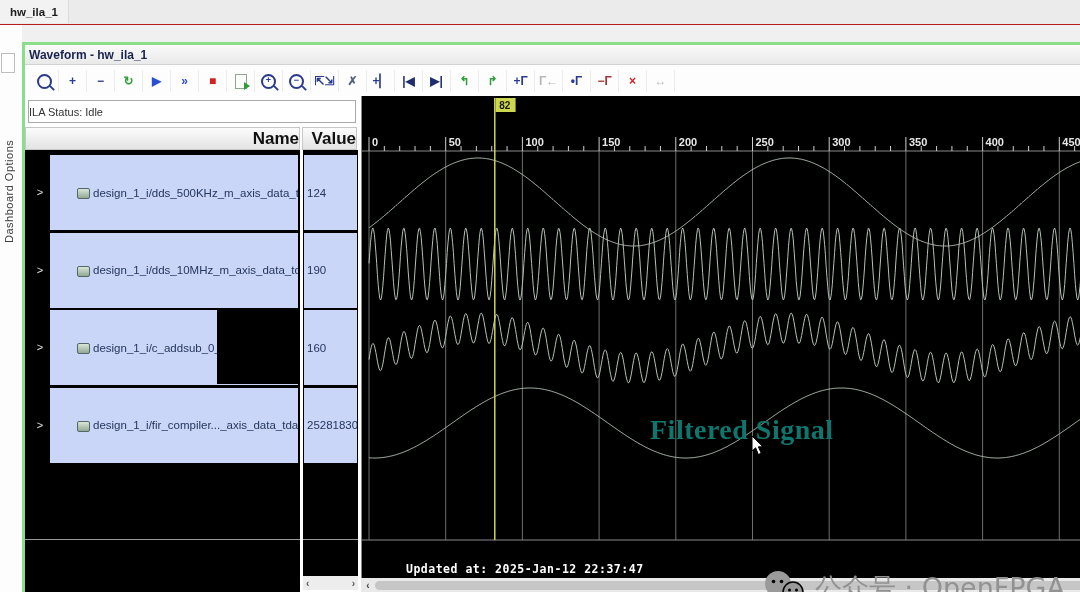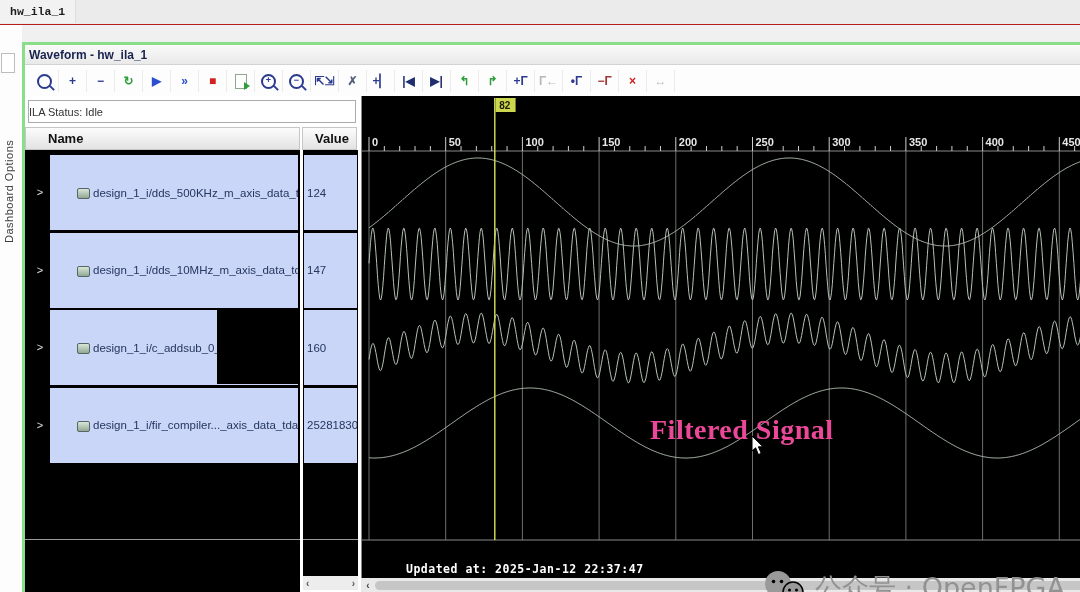--- a/index.html
+++ b/index.html
@@ -1,21 +1,21 @@
 <!DOCTYPE html>
 <html><head>
 <meta charset="utf-8">
 <style>
   html,body{margin:0;padding:0;background:#777;}
   #screen{position:relative;width:1080px;height:592px;overflow:hidden;background:#fff;
           font-family:"Liberation Sans",sans-serif;}
   .abs{position:absolute;}
 
   
-  #topbar{left:0;top:0;width:1080px;height:24px;background:#ebebeb;border-bottom:1px solid #b91c1c;font-family:Liberation Mono, monospace;}
+  #topbar{left:0;top:0;width:1080px;height:24px;background:#ebebeb;border-bottom:1px solid #b91c1c;}
   #toptab{left:0;top:0;height:23px;padding:0 10px;display:flex;align-items:center;
           font-size:11.5px;font-weight:bold;color:#1c1c1c;border-right:1px solid #dcdcdc;background:#f2f2f2;}
   #substrip{left:0;top:25px;width:1080px;height:17px;background:#f0f0f0;}
 
   
   #gutter{left:0;top:25px;width:22px;height:567px;background:#fdfdfd;}
   #gutter-tab{left:1px;top:28px;width:12px;height:18px;background:#fff;border:1px solid #bdbdbd;}
   #vtext{left:3px;top:48px;height:170px;writing-mode:vertical-rl;transform:rotate(180deg);
          font-size:11px;color:#3d3d3d;letter-spacing:.5px;}
 
@@ -33,42 +33,42 @@
   .mag::after{content:"";position:absolute;width:6px;height:2px;background:#2b3a8f;
        transform:rotate(45deg);right:-5px;bottom:-2px;}
   .doc{position:relative;display:inline-block;width:10px;height:13px;border:1.5px solid #8fa68f;background:#fff;}
   .doc::after{content:"";position:absolute;right:-4px;bottom:-2px;border-left:6px solid #2e9e3a;
        border-top:4px solid transparent;border-bottom:4px solid transparent;}
 
   
   #statusbox{left:28px;top:100px;width:328px;height:23px;background:#fff;border:1px solid #ababab;box-sizing:border-box;
              display:flex;align-items:center;padding-left:0;font-size:11px;color:#333;}
   .hdr{top:127px;height:23px;background:linear-gradient(#fcfcfc,#e3e3e3);border:1px solid #c6c6c6;box-sizing:border-box;
-       display:flex;align-items:center;font-size:13px;font-weight:bold;color:#111;}
+       display:flex;align-items:center;font-size:17px;font-weight:bold;color:#111;justify-content:flex-end;}
   #hdr-name{left:25px;width:275px;padding-left:22px;}
   #hdr-value{left:302px;width:55px;padding-left:12px;}
   #name-body{left:25px;top:150px;width:275px;height:442px;background:#000;}
   #value-body{left:303px;top:150px;width:55px;height:426px;background:#000;}
   .pane-hline{height:1px;background:#9a9a9a;top:539px;}
   .sig-row-name{position:absolute;left:25px;width:248px;height:75px;background:#c9d6f7;
        display:flex;align-items:center;padding-left:43px;box-sizing:border-box;overflow:hidden;
        font-size:11.5px;color:#25365f;white-space:nowrap;}
   .sig-chevron{position:absolute;left:9px;width:12px;font-size:11px;color:#e0e0e0;text-align:center;}
   .sig-chip{position:absolute;left:27px;width:11px;height:9px;border:1px solid #566;
        background:linear-gradient(#d9e6d9,#93a893);border-radius:2px;}
   .sig-row-value{position:absolute;left:1px;width:53px;height:75px;background:#c9d6f7;
        display:flex;align-items:center;padding-left:3px;box-sizing:border-box;overflow:hidden;
        font-size:11.5px;color:#25365f;}
   #black-square{left:217px;top:310px;width:81px;height:74px;background:#000;z-index:5;}
 
   
   #waveblack{left:361px;top:96px;width:719px;height:482px;background:#000;border-left:1px solid #888;box-sizing:border-box;}
   #wavesvg{position:absolute;left:0;top:0;}
   #annotation{left:650px;top:414px;font-family:"Liberation Serif",serif;font-weight:bold;font-size:28px;
-       color:#ec4899;z-index:6;letter-spacing:.5px;}
+       color:#0f766e;z-index:6;letter-spacing:.5px;}
   #updated{left:366px;top:562px;font-family:"DejaVu Sans Mono",monospace;font-weight:bold;font-size:11.5px;
        color:#fff;letter-spacing:.5px;z-index:4;padding-left:40px;}
   #watermark{left:690px;top:527px;width:375px;height:44px;display:flex;align-items:center;justify-content:flex-end;
        gap:10px;z-index:7;color:#929292;font-size:27px;font-family:"DejaVu Sans",sans-serif;white-space:nowrap;margin-top:39px;}
   #cursor{left:751px;top:436px;z-index:8;}
 
   
   #mini-scroll{left:303px;top:576px;width:55px;height:14px;background:#ededed;display:flex;align-items:center;
        justify-content:space-between;padding:0 3px;box-sizing:border-box;font-size:10px;font-weight:bold;color:#555;}
   #main-scroll{left:361px;top:578px;width:719px;height:14px;background:#e9e9e9;display:flex;align-items:center;z-index:3;}
@@ -139,21 +139,21 @@
   <div id="hdr-name" class="abs hdr">
     <span>Name</span>
   </div>
   <div id="hdr-value" class="abs hdr">
     <span>Value</span>
   </div>
 
   <div id="name-body" class="abs"></div>
   <div id="value-body" class="abs">
       <div class="sig-row-value" style="top: 5px; background: rgb(201, 214, 247);">124</div>
-      <div class="sig-row-value" style="top: 82.5px; background: rgb(201, 214, 247);">147</div>
+      <div class="sig-row-value" style="top: 82.5px; background: rgb(201, 214, 247);">190</div>
       <div class="sig-row-value" style="top: 160px; background: rgb(201, 214, 247);">160</div>
       <div class="sig-row-value" style="top: 237.5px; background: rgb(201, 214, 247);">25281830</div>
     </div>
   <div class="abs pane-hline" style="left:25px;width:275px;"></div>
   <div class="abs pane-hline" style="left:303px;width:55px;"></div>
   <div id="black-square" class="abs"></div>
 
   <div id="waveblack" class="abs">
       <svg id="wavesvg" width="719" height="464" viewBox="0 0 719 464">
         <g>

